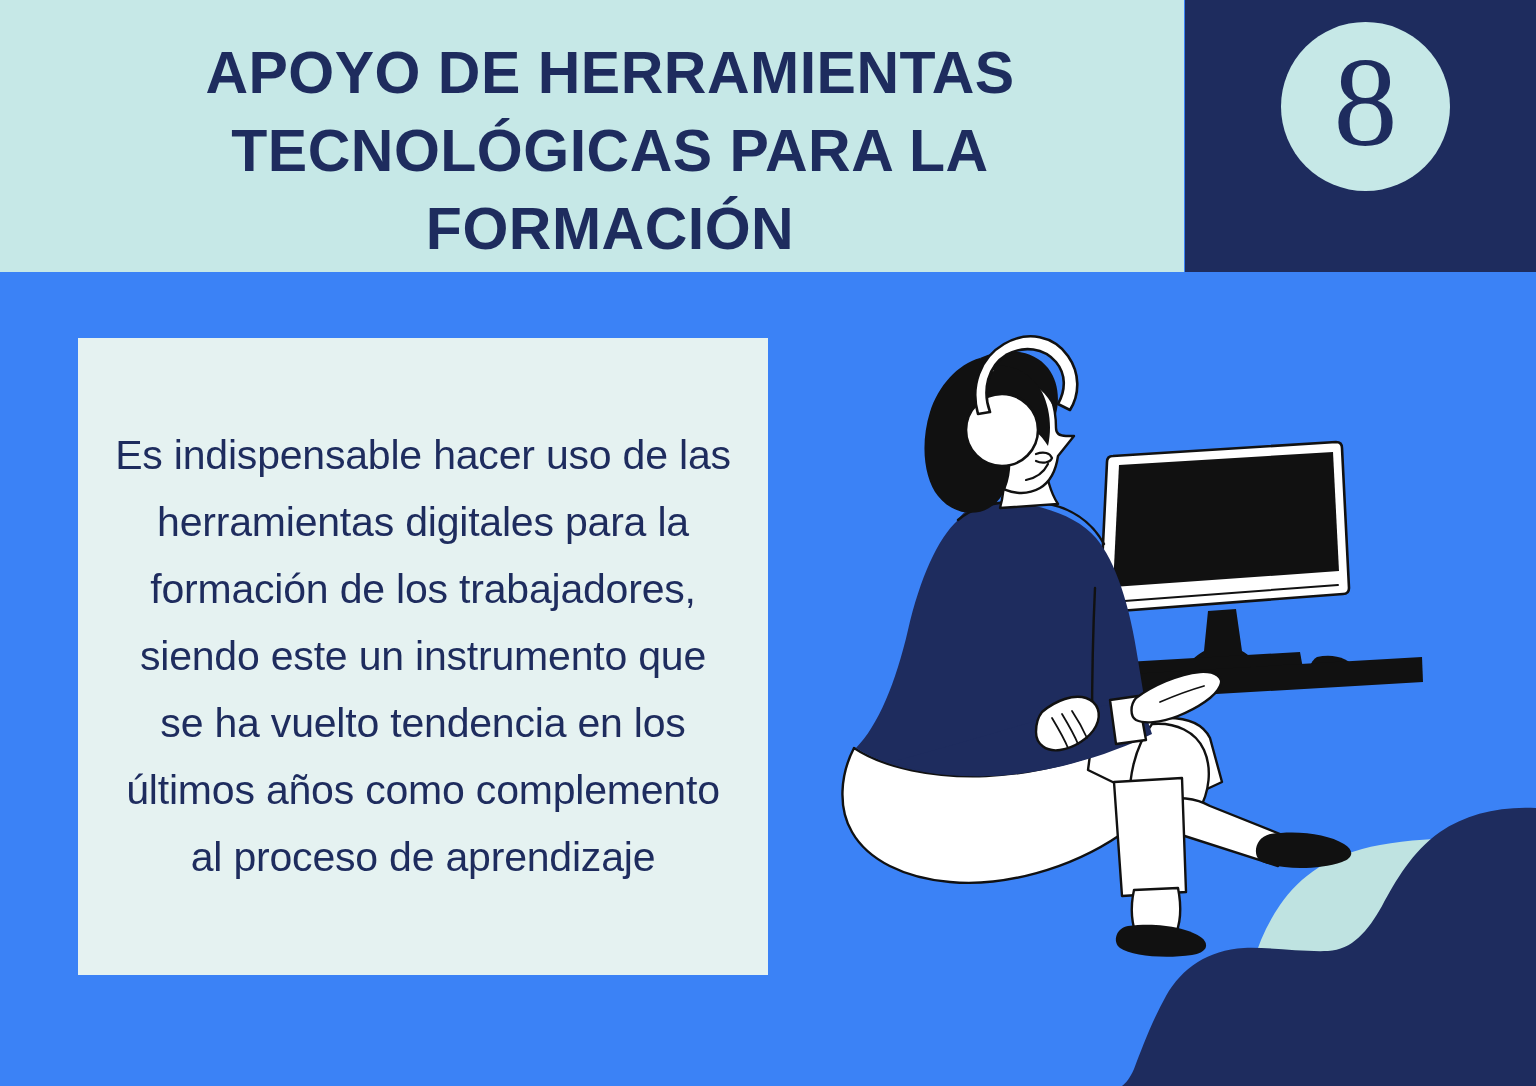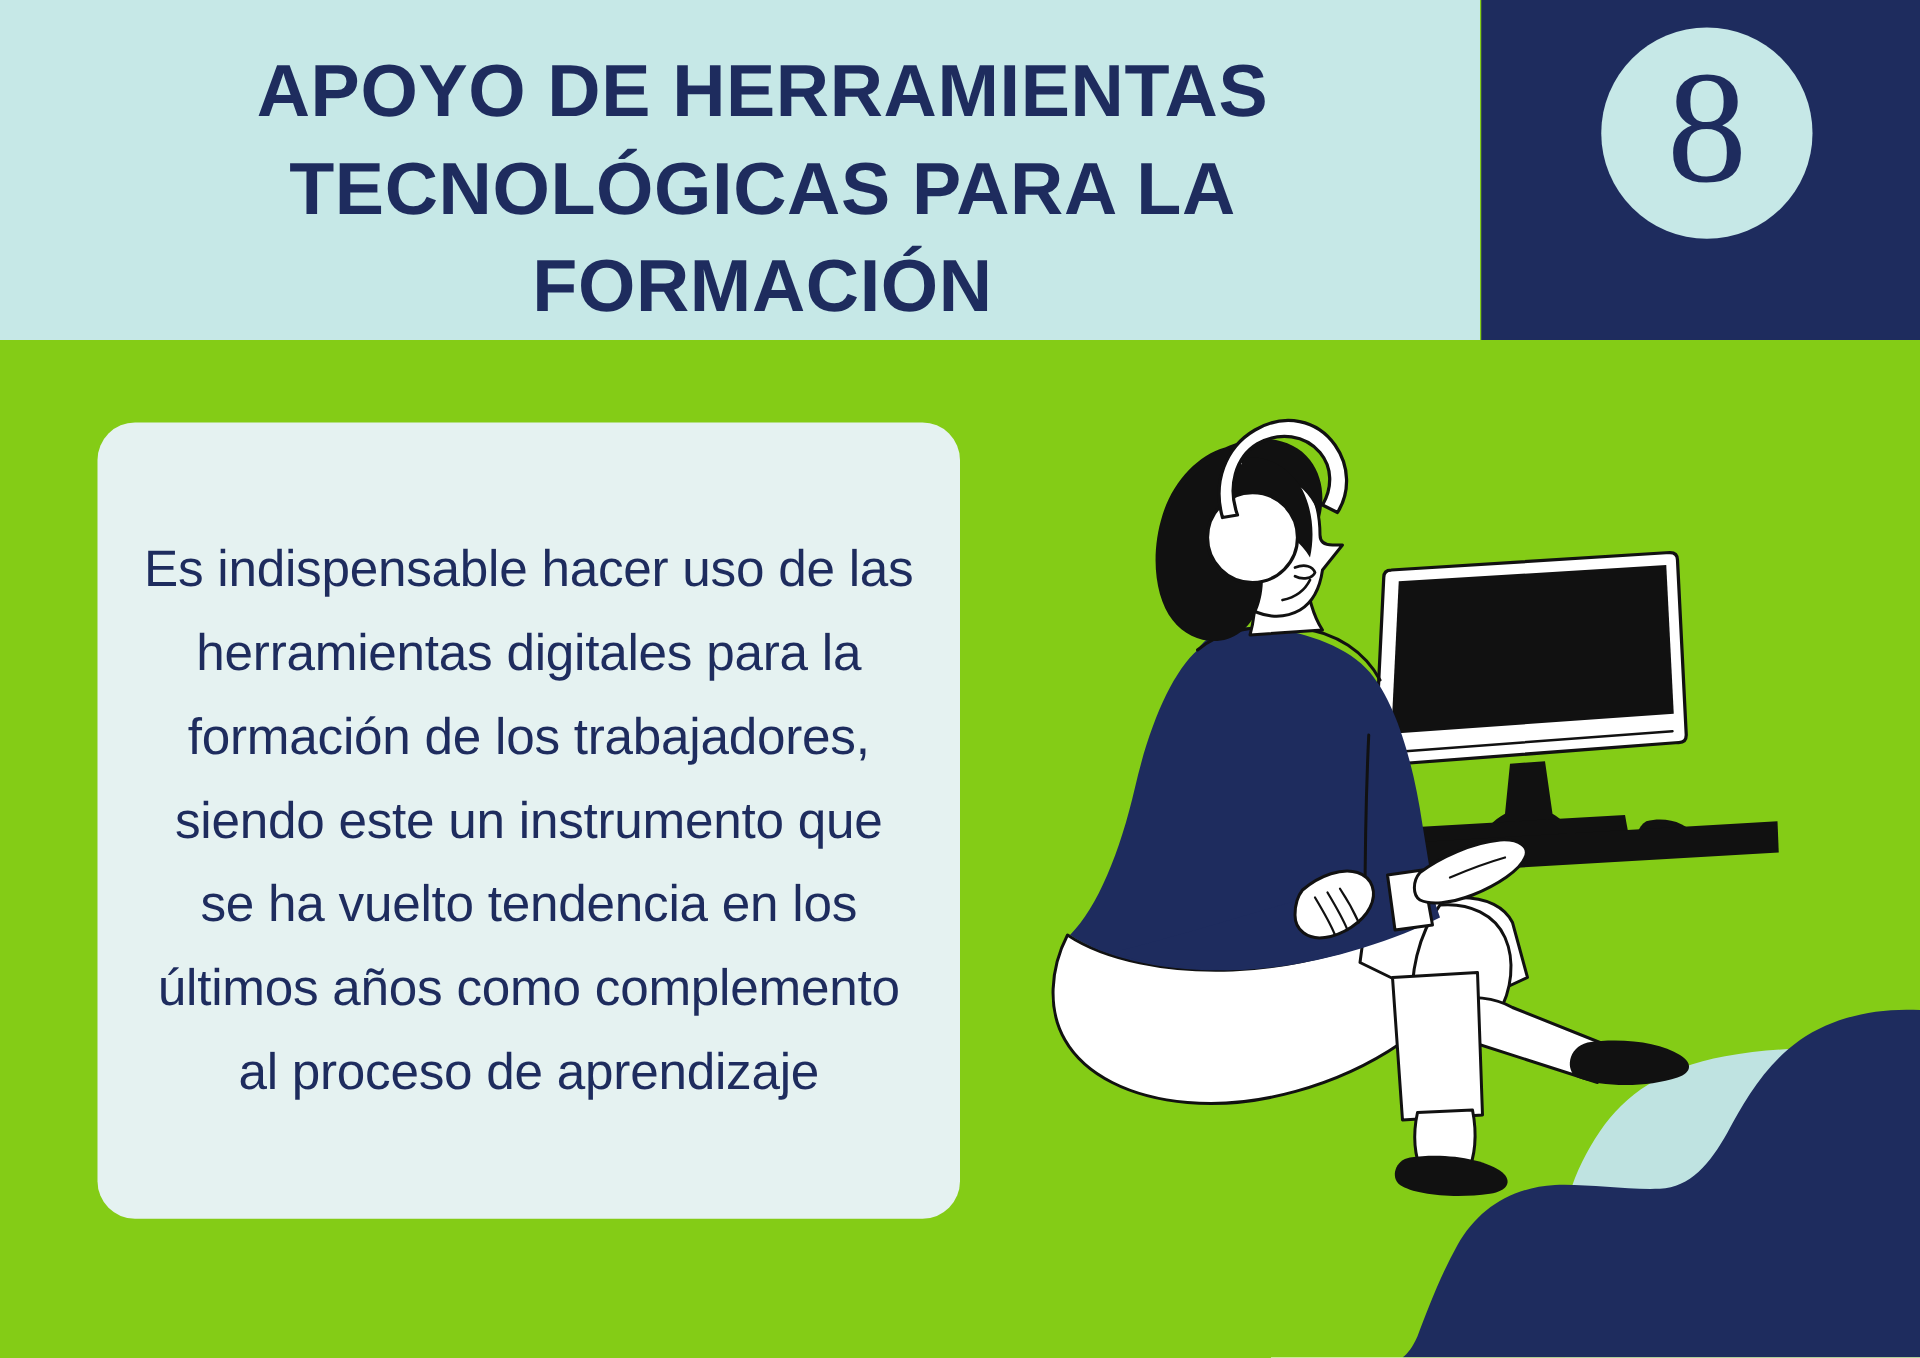--- a/index.html
+++ b/index.html
@@ -8,21 +8,21 @@
   html, body {
     width:1536px; height:1086px;
     background:#ffffff;
     font-family:"Liberation Sans", sans-serif;
     overflow:hidden;
   }
 
   .slide {
     position:relative;
     width:1536px; height:1086px;
-    background:#84cc16;
+    background:#3b82f6;
     overflow:hidden;
   }
 
   
   .blob-layer {
     position:absolute; inset:0;
     z-index:0;
     pointer-events:none;
   }
 
@@ -82,21 +82,20 @@
   
   .text-card {
     position:absolute;
     left:78px; top:338px;
     width:690px; height:637px;
     background:#e5f2f1;
     z-index:2;
     display:flex;
     align-items:center;
     justify-content:center;
-    border-radius:30px;
   }
   .body-text {
     width:620px;
     text-align:center;
     color:#1e2c5e;
     font-family:"Liberation Sans", sans-serif;
     font-size:41px;
     line-height:67px;
     font-weight:500;
     letter-spacing:-0.2px;

